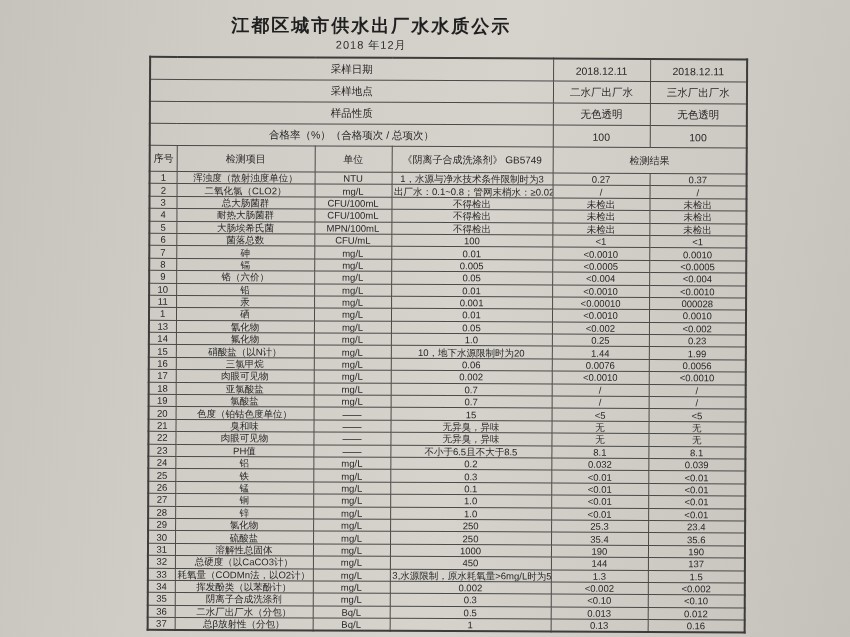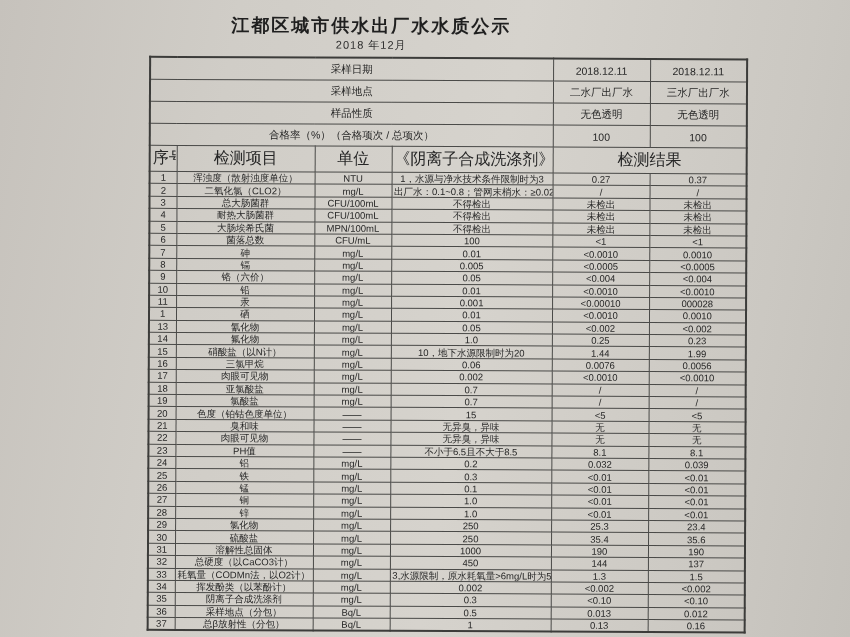--- a/index.html
+++ b/index.html
@@ -29,21 +29,21 @@
     font-size:9.5px;color:#262626;
   }
   table.report td,table.report th{
     border:1px solid #4a4a48;
     padding:0 2px;overflow:hidden;white-space:nowrap;
     text-align:center;vertical-align:middle;
     font-weight:normal;
   }
   table.report{border:2px solid #3c3c3a;}
   tr.info-row td{height:21px;font-size:10.5px;}
-  tr.colhead-row td{height:25px;font-size:16px;border-radius:6px;}
+  tr.colhead-row td{height:25px;font-size:10px;border-radius:6px;}
   tbody.results tr td{height:11.4px;line-height:11px;}
   td.left{text-align:left;padding-left:4px;}
   .col-no{width:27px;}
   .col-item{width:138px;}
   .col-unit{width:77px;}
   .col-std{width:161px;}
   .col-r1{width:97px;}
   .col-r2{width:97px;}
 </style>
 </head>
@@ -367,21 +367,21 @@
         <tr>
           <td>35</td>
           <td class="left">阴离子合成洗涤剂</td>
           <td>mg/L</td>
           <td>0.3</td>
           <td>&lt;0.10</td>
           <td>&lt;0.10</td>
         </tr>
         <tr>
           <td>36</td>
-          <td class="left">采样地点（分包）</td>
+          <td class="left">二水厂出厂水（分包）</td>
           <td>Bq/L</td>
           <td>0.5</td>
           <td>0.013</td>
           <td>0.012</td>
         </tr>
         <tr>
           <td>37</td>
           <td class="left">总β放射性（分包）</td>
           <td>Bq/L</td>
           <td>1</td>

